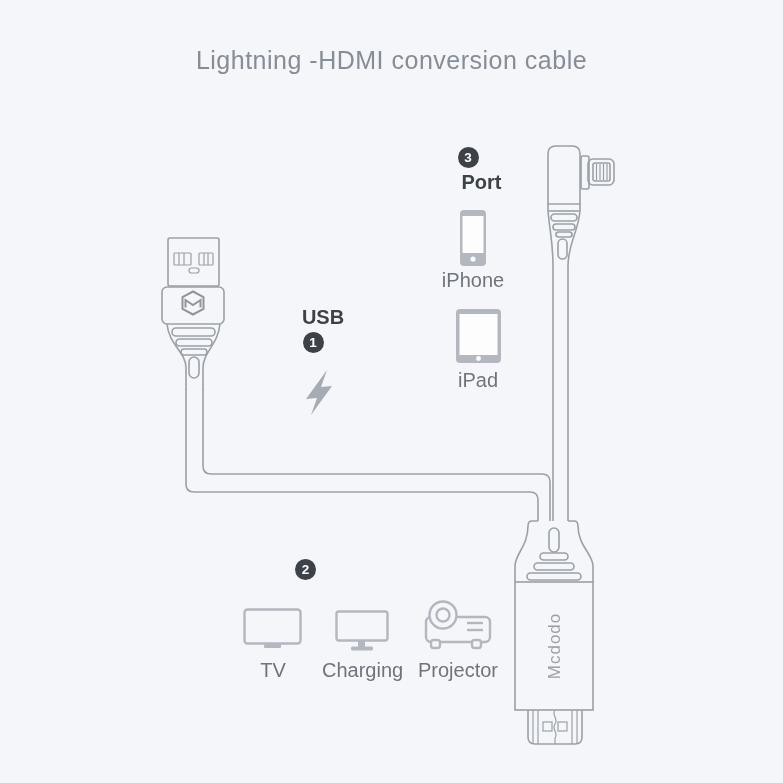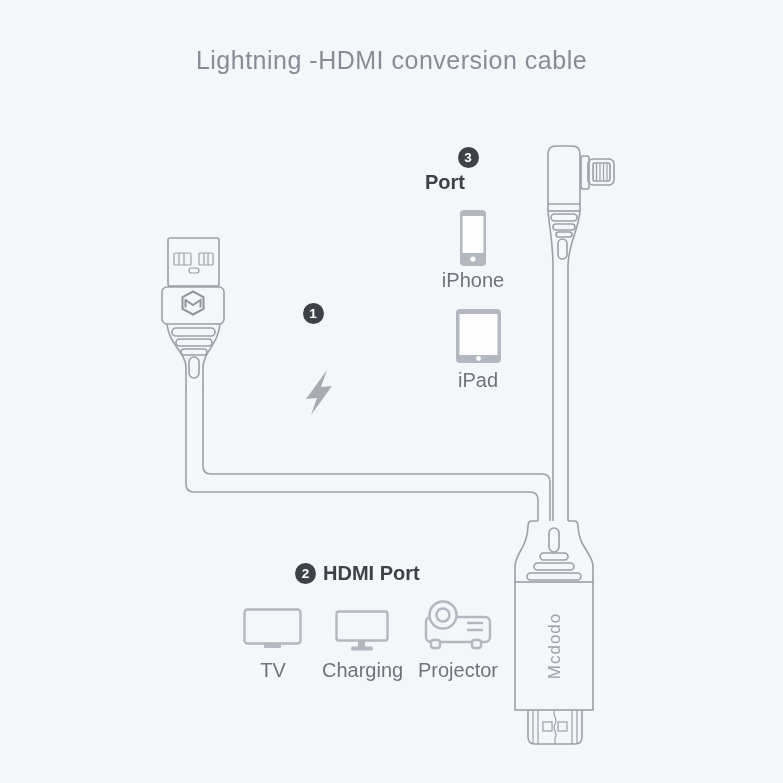--- a/index.html
+++ b/index.html
@@ -12,21 +12,21 @@
     left:0;top:46px;width:783px;text-align:center;
     font-size:25px;letter-spacing:.5px;color:#868d96;font-weight:400;
   }
   .callout{color:#3d4249;font-weight:700;font-size:20px;line-height:1.45;}
   .row{display:flex;align-items:center;justify-content:center;gap:7px;}
   .badge{
     display:inline-flex;align-items:center;justify-content:center;
     width:21px;height:21px;border-radius:50%;background:#3d4249;color:#ffffff;
     font-size:13.5px;font-weight:700;flex:0 0 auto;
   }
-  .center-text{text-align:left;}
+  .center-text{text-align:center;}
   .dev-label{font-size:20px;color:#6f747c;font-weight:400;text-align:center;}
   svg{display:block;}
   .art{stroke:#9aa0a8;fill:none;stroke-width:1.6;}
   .art-thin{stroke:#9aa0a8;fill:none;stroke-width:1.2;}
   .art-logo{stroke:#8f959d;fill:none;stroke-width:2;}
   .icon-stroke{stroke:#b3b7bf;fill:none;stroke-width:2.4;}
   .icon-fill{fill:#b3b7bf;stroke:none;}
   .bgfill{fill:#f5f6f9;}
   .screen{fill:#fdfdfe;stroke:none;}
 </style>
@@ -130,33 +130,33 @@
   <div class="abs dev-label" style="left:433px;top:269px;width:80px">iPhone</div>
 
   <svg class="abs" style="left:455px;top:308px" width="47" height="56" viewBox="0 0 47 56">
     <rect x="1" y="1" width="45" height="54" rx="4" class="icon-fill"></rect>
     <rect x="4.5" y="6" width="38" height="41" class="screen"></rect>
     <circle cx="23.5" cy="50.5" r="2.4" class="screen"></circle>
   </svg>
   <div class="abs dev-label" style="left:438px;top:369px;width:80px">iPad</div>
 
   <div class="abs callout" style="left:228px;top:303px;width:170px">
+    <div class="center-text" style="padding-left:20px">USB</div>
     <div class="row">
       <span class="badge">1</span>
     </div>
   </div>
 
   <svg class="abs" style="left:302px;top:367px" width="34" height="52" viewBox="0 0 34 52">
     <polygon points="25,3 4,32 15,31 9,48 30,19 19,20" fill="#a7abb2"></polygon>
   </svg>
 
   <div class="abs callout" style="left:295px;top:559px;width:150px">
     <div class="row" style="justify-content:flex-start">
       <span class="badge">2</span>
-      <span>HDMI Port</span>
     </div>
   </div>
 
   <svg class="abs" style="left:243px;top:608px" width="60" height="44" viewBox="0 0 60 44">
     <rect x="1.5" y="1.5" width="56" height="34" rx="3" class="icon-stroke"></rect>
     <rect x="21" y="35.5" width="17" height="4.5" rx="1" class="icon-fill"></rect>
   </svg>
   <div class="abs dev-label" style="left:233px;top:659px;width:80px">TV</div>
 
   <svg class="abs" style="left:335px;top:610px" width="54" height="42" viewBox="0 0 54 42">

